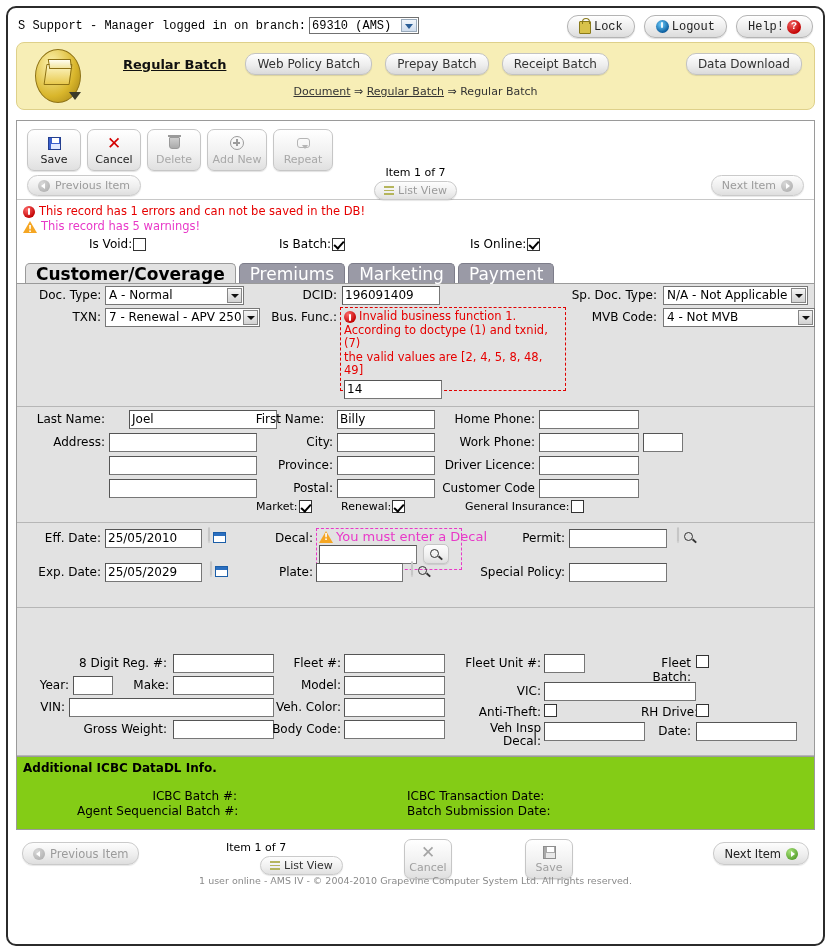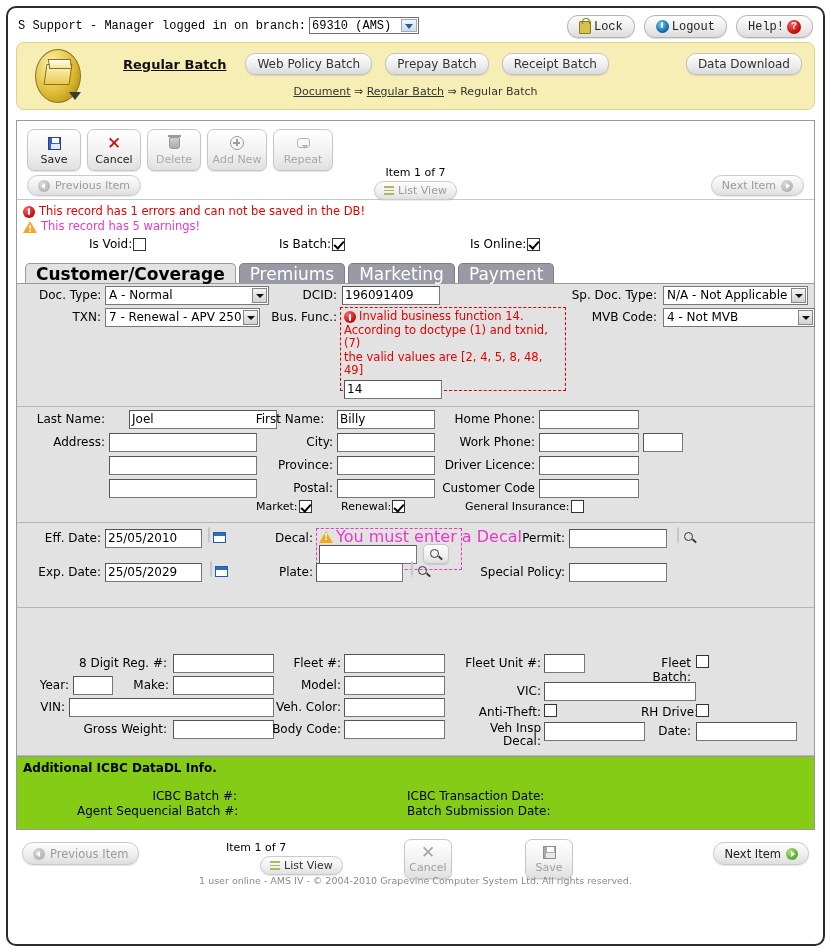--- a/index.html
+++ b/index.html
@@ -470,21 +470,21 @@
     font-size: 11.5px;
     line-height: 13.5px;
   }
   .warnbox {
     border: 1px dashed #e838c8;
     padding: 1px 2px 2px 2px;
     box-sizing: border-box;
   }
   .warntext {
     color: #e838c8;
-    font-size: 16px;
+    font-size: 13px;
     line-height: 14px;
     white-space: nowrap;
   }
   .cal-btn {
     width: 21px; height: 19px;
     border-radius: 4px;
     background: linear-gradient(#fdfdfd,#ededed 60%,#dcdcdc);
     border: 1px solid #c6c6c6;
     box-shadow: 0 1px 1px rgba(0,0,0,0.1);
     position: relative;
@@ -788,39 +788,39 @@
       <span class="tab active">Customer/Coverage</span>
       <span class="tab">Premiums</span>
       <span class="tab">Marketing</span>
       <span class="tab">Payment</span>
     </div>
 
     <div class="tabpanel">
 
       <div class="section" style="height:122px;">
         <span class="abs field-label" style="left:22px; top:4px; width:62px;">Doc. Type:</span>
-        <span class="abs sel" style="left:88px; top:2px; width:164px;">
+        <span class="abs sel" style="left:88px; top:2px; width:139px;">
           <span>A - Normal</span>
           <span class="btn"></span>
         </span>
 
         <span class="abs field-label" style="left:22px; top:26px; width:62px;">TXN:</span>
         <span class="abs sel" style="left:88px; top:24px; width:155px;">
           <span>7 - Renewal - APV 250</span>
           <span class="btn"></span>
         </span>
 
         <span class="abs field-label" style="left:240px; top:4px; width:80px;">DCID:</span>
         <span class="abs txt" style="left:325px; top:2px; width:98px;">196091409</span>
 
         <span class="abs field-label" style="left:230px; top:26px; width:90px;">Bus. Func.:</span>
         <div class="abs errbox" style="left:323px; top:23px; width:226px; height:84px;">
           <div style="display:flex; gap:3px; align-items:flex-start;">
             <span class="ico-err" style="margin-top:1px;"></span>
-            <span class="errtext">Invalid business function 14.</span>
+            <span class="errtext">Invalid business function 1.</span>
           </div>
           <div class="errtext">According to doctype (1) and txnid,(7)</div>
           <div class="errtext">the valid values are [2, 4, 5, 8, 48,</div>
           <div class="errtext">49]</div>
           <span class="txt" style="display:block; width:98px; margin-top:2px;">14</span>
         </div>
 
         <span class="abs field-label" style="left:545px; top:4px; width:95px;">Sp. Doc. Type:</span>
         <span class="abs sel" style="left:646px; top:2px; width:145px;">
           <span>N/A - Not Applicable</span>

